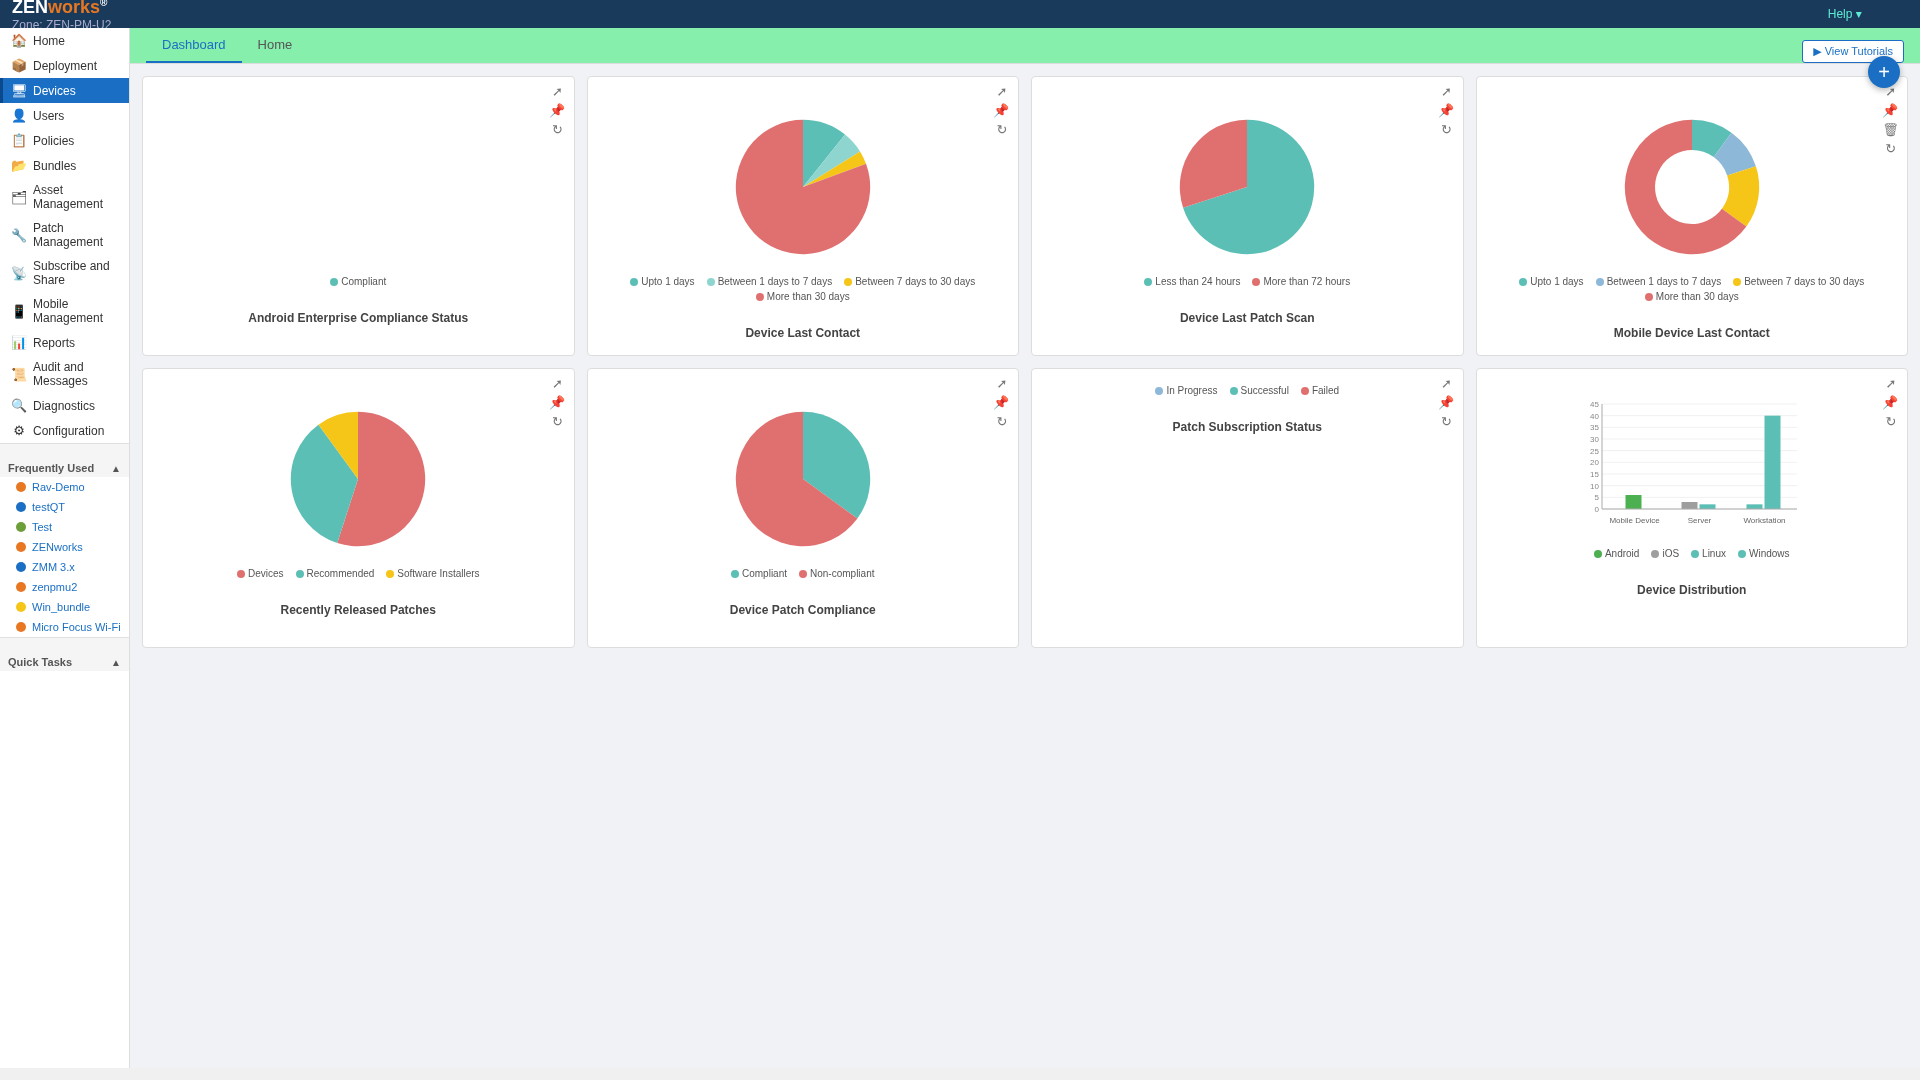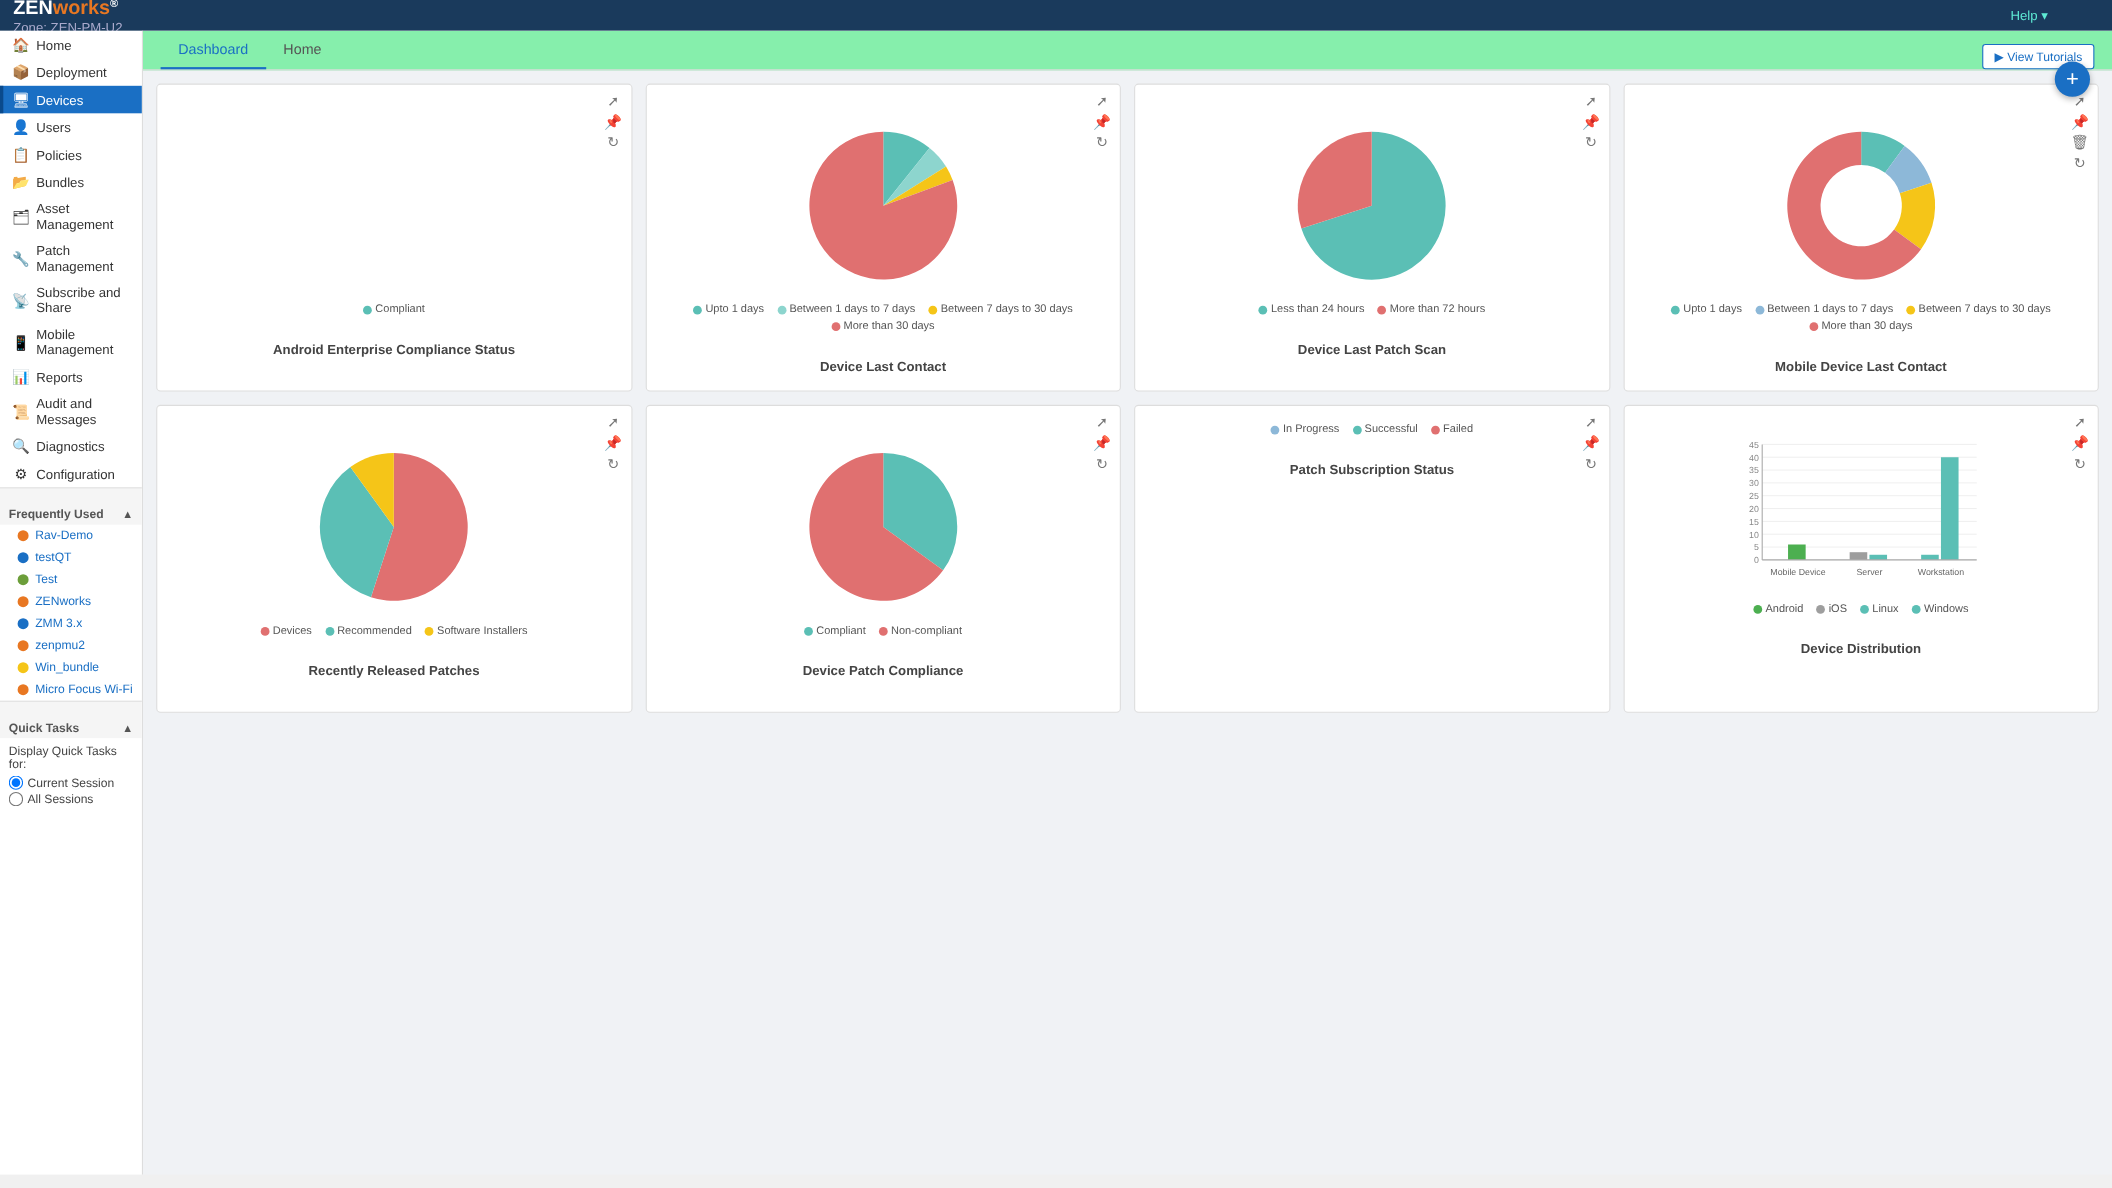--- a/index.html
+++ b/index.html
@@ -291,25 +291,20 @@
           <span>Win_bundle</span>
         </div>
         <div class="sidebar-sub-item">
           <span class="sidebar-dot" style="background:#e87722"></span>
           <span>Micro Focus Wi-Fi</span>
         </div>
       </div>
     <div class="sidebar-section-header">
       <span>Quick Tasks</span>
       <span class="collapse-icon">▲</span>
-    </div>
-    <div class="quick-tasks-section">
-      <div style="margin-bottom:4px;">Display Quick Tasks for:</div>
-      <label><input type="radio" name="session" checked="" style=""> Current Session</label>
-      <label><input type="radio" name="session" style=""> All Sessions</label>
     </div>
   </div>
 
   <div class="main">
     <div class="main-header">
       <div class="tabs">
         <div class="tab active">Dashboard</div>
         <div class="tab">Home</div>
       </div>
       <button class="view-tutorials-btn">▶ View Tutorials</button>

